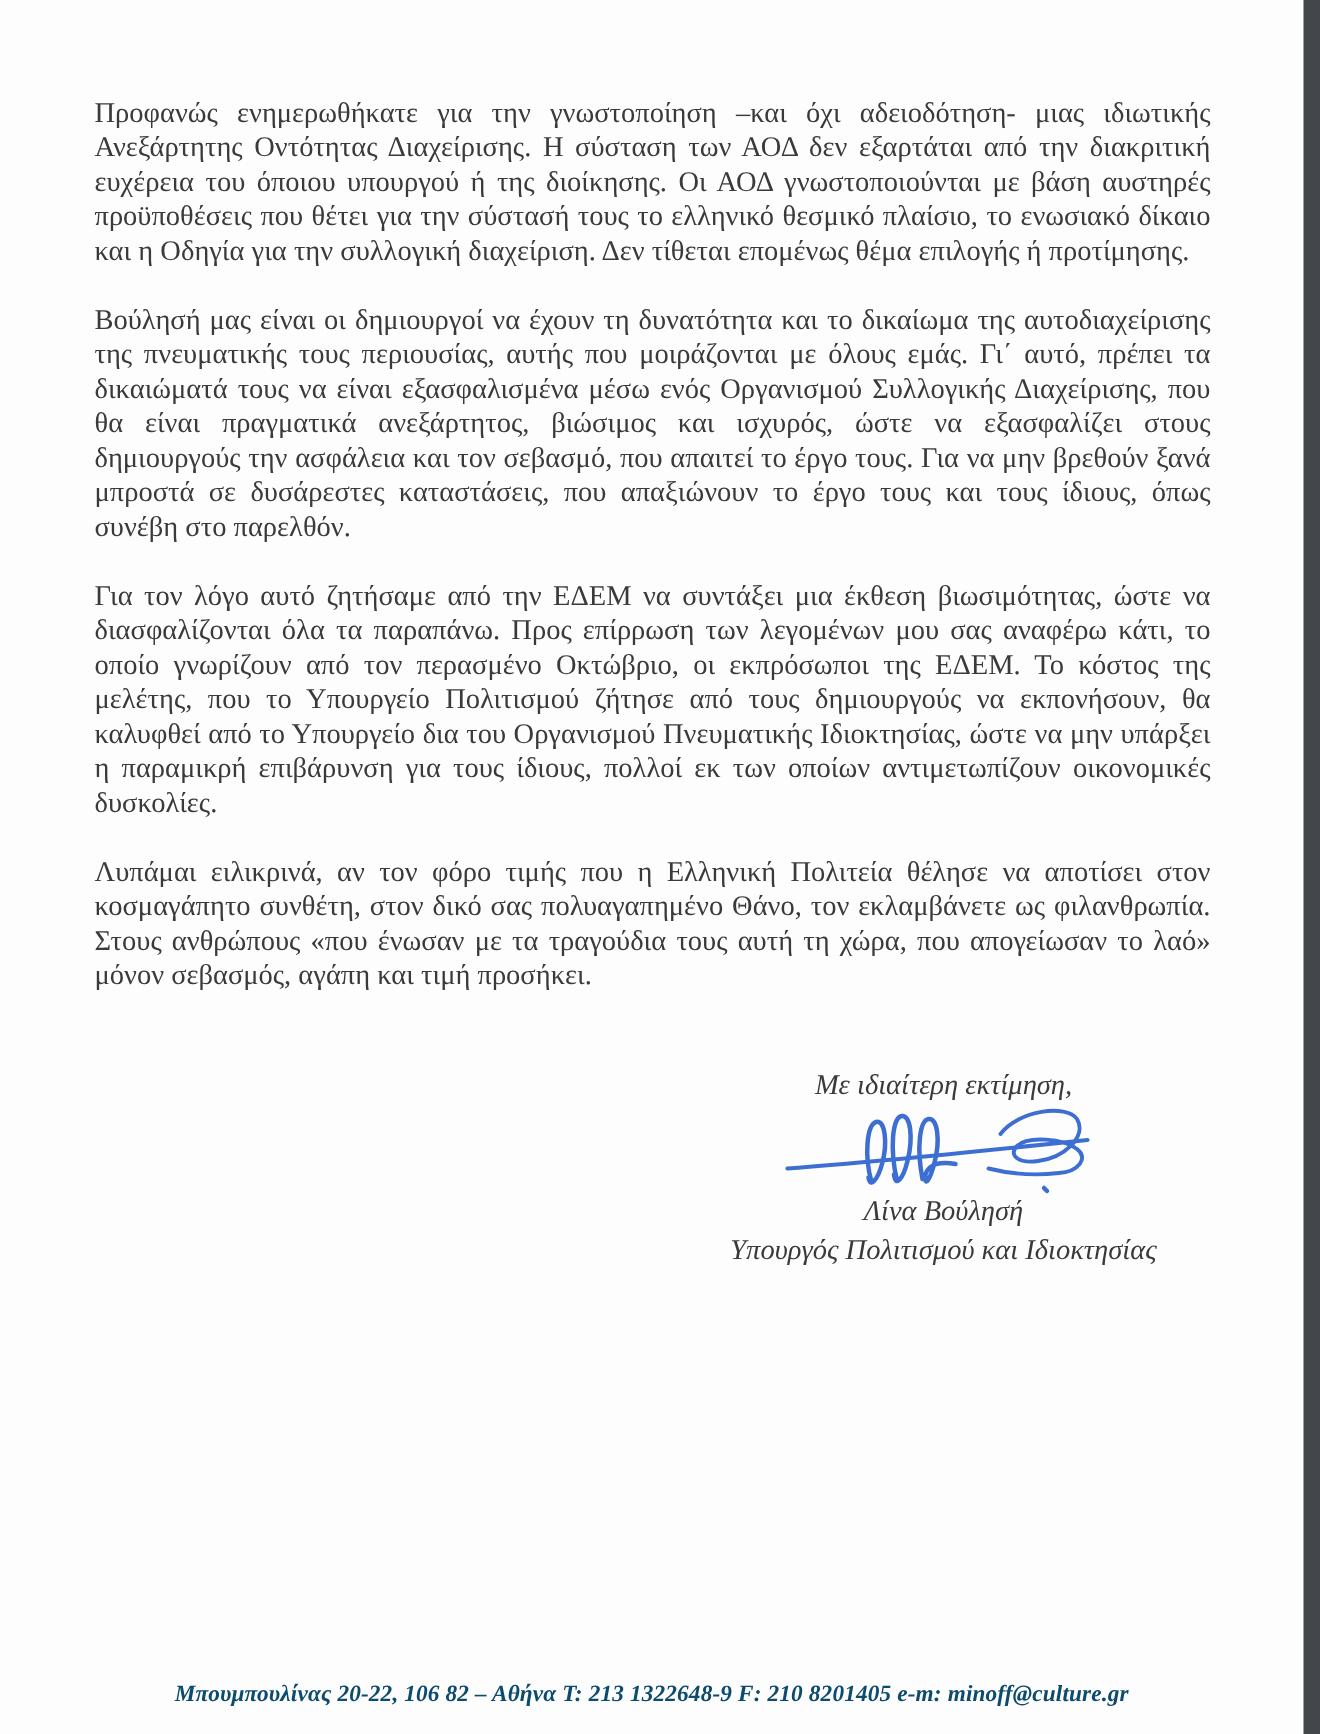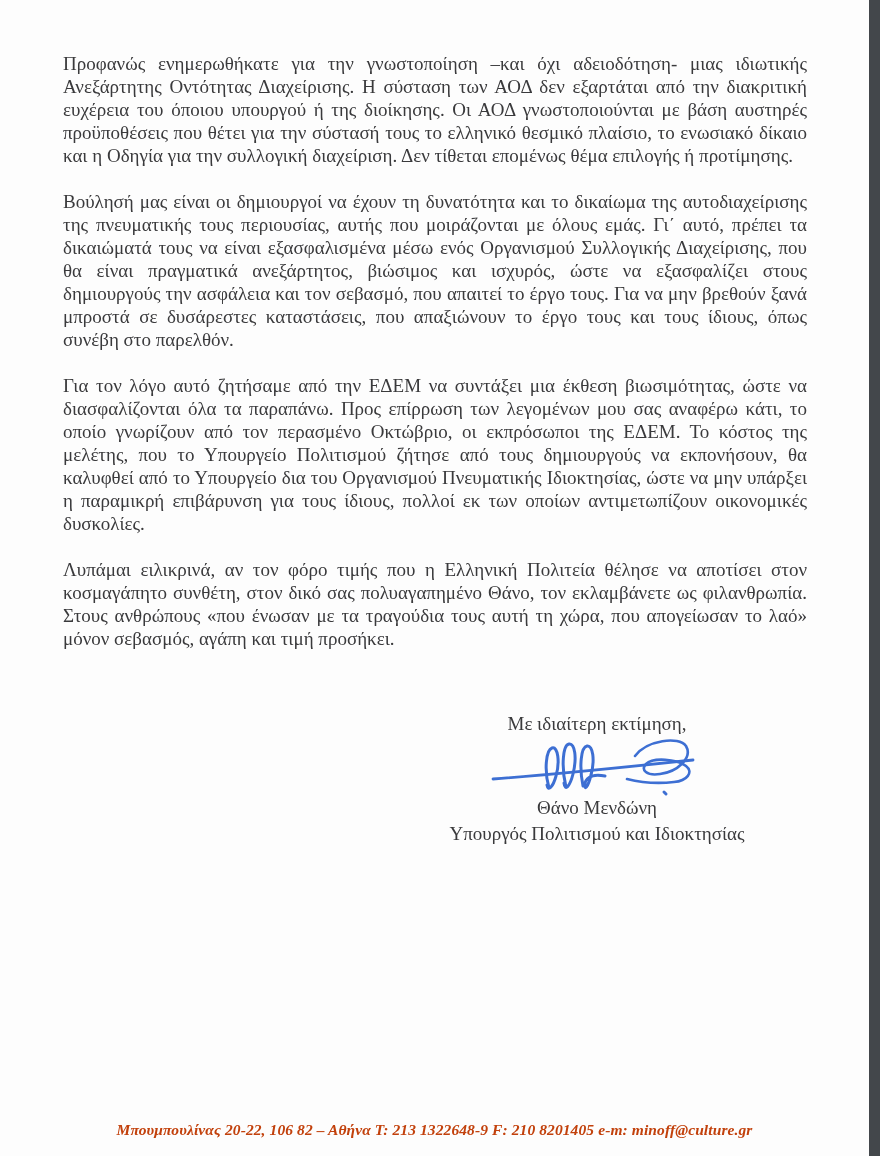--- a/index.html
+++ b/index.html
@@ -22,51 +22,52 @@
   .body-text {
     position: absolute;
     left: 63px;
     top: 48px;
     width: 744px;
     color: #3a3a3c;
     font-size: 19px;
     line-height: 23px;
     text-align: justify;
   }
-  .body-text p { margin: 4px 0 23px 0; }
+  .body-text p { margin: 16px 0 23px 0; }
   .closing {
     position: absolute;
-    left: 440px;
+    left: 472px;
     top: 712px;
     width: 314px;
     text-align: center;
     color: #3a3a3c;
     font-size: 19px;
     line-height: 23px;
+    font-style: italic;
   }
   .closing .salutation { display: block; }
   .signature-wrap {
     position: relative;
     width: 220px;
     height: 62px;
     margin: 1px auto -2px auto;
   }
   .signature-wrap svg { display: block; width: 220px; height: 62px; }
   .signatory-name { display: block; margin-top: 0; }
   .signatory-title { display: block; margin-top: 3px; }
   .footer-line {
     position: absolute;
     left: 0;
     top: 1121px;
     width: 869px;
     text-align: center;
     font-size: 15.5px;
     font-weight: bold;
     font-style: italic;
-    color: #c2410c;
+    color: #0c4a6e;
     letter-spacing: 0.1px;
   }
 </style>
 </head>
 <body>
 
 <div class="page">
 
   <div class="body-text">
     <p>Προφανώς ενημερωθήκατε για την γνωστοποίηση –και όχι αδειοδότηση- μιας ιδιωτικής Ανεξάρτητης Οντότητας Διαχείρισης. Η σύσταση των ΑΟΔ δεν εξαρτάται από την διακριτική ευχέρεια του όποιου υπουργού ή της διοίκησης. Οι ΑΟΔ γνωστοποιούνται με βάση αυστηρές προϋποθέσεις που θέτει για την σύστασή τους το ελληνικό θεσμικό πλαίσιο, το ενωσιακό δίκαιο και η Οδηγία για την συλλογική διαχείριση. Δεν τίθεται επομένως θέμα επιλογής ή προτίμησης.</p>
@@ -86,20 +87,20 @@
                M96,50 C92,30 94,11 100,10 C106,9 108,24 104,39 C101,51 97,56 98,47 C100,40 108,38 118,40"></path>
 
           <path stroke-width="2.8" d="M6,43 C60,39 140,31 206,24"></path>
 
           <path stroke-width="2.6" d="M148,20 C160,4 192,0 199,10 C206,22 190,36 173,38 C160,40 153,34 159,28 C166,21 190,23 199,30 C207,36 200,45 187,46 C170,48 152,46 140,43"></path>
 
           <path stroke-width="3" d="M177,56 L179,58"></path>
         </g>
       </svg>
     </div>
-    <span class="signatory-name">Θάνο Μενδώνη</span>
+    <span class="signatory-name">Λίνα Βούλησή</span>
     <span class="signatory-title">Υπουργός Πολιτισμού και Ιδιοκτησίας</span>
   </div>
 
   <div class="footer-line">Μπουμπουλίνας 20-22, 106 82 – Αθήνα Τ: 213 1322648-9 F: 210 8201405 e-m: minoff@culture.gr</div>
 
   <div class="scan-strip"></div>
 </div>
 
 </body></html>

